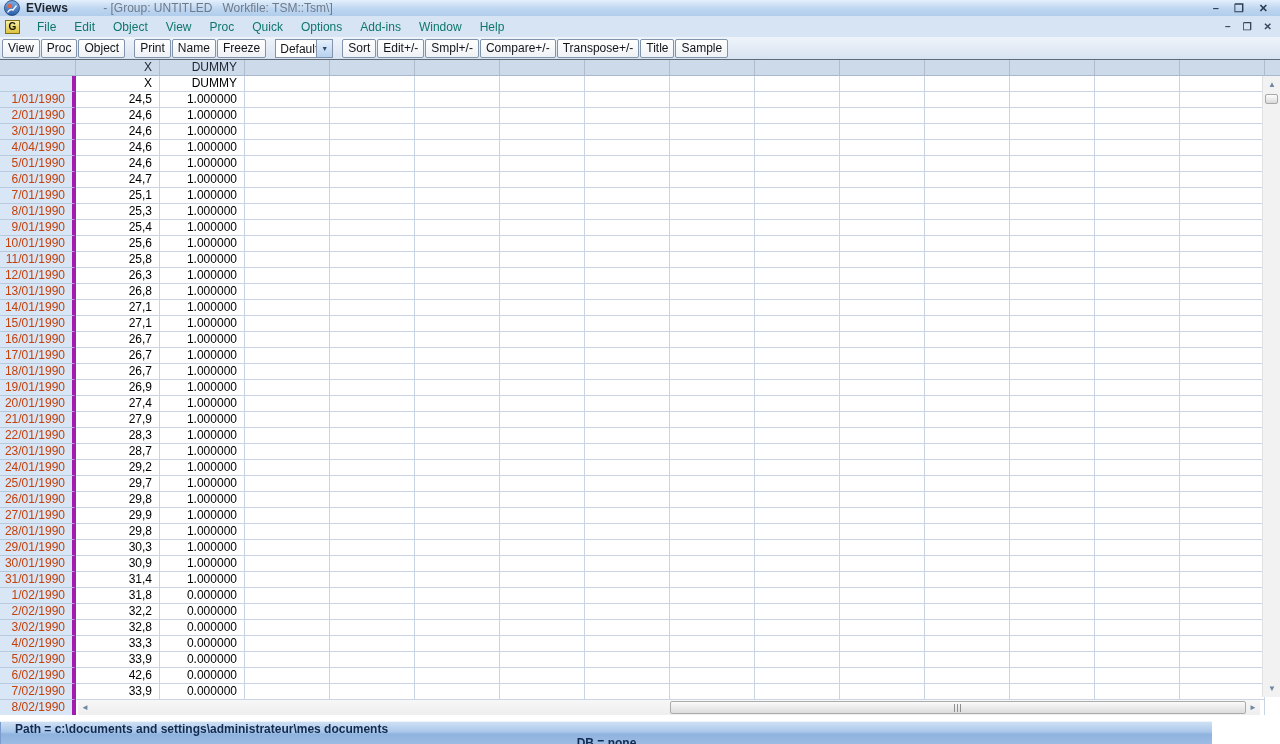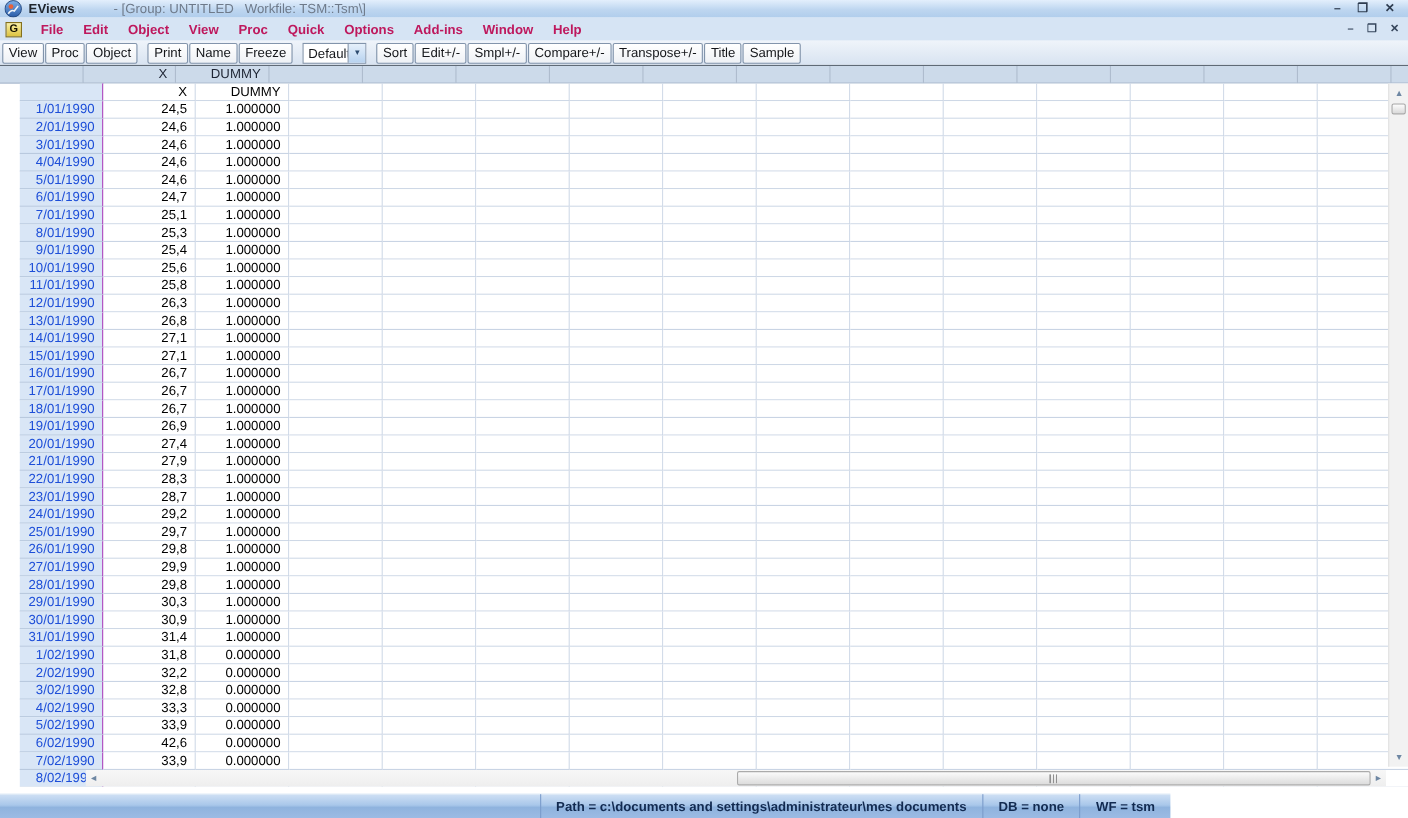--- a/index.html
+++ b/index.html
@@ -10,21 +10,21 @@
   .titlebar { height:16px; background:linear-gradient(#e3effc, #bed6f0 55%, #b0cdec); display:flex; align-items:center; padding:0 6px 0 4px; }
   .app-icon { width:16px; height:16px; flex:0 0 16px; }
   .title-text { margin-left:6px; font-weight:bold; color:#1e242c; white-space:pre; }
   .title-suffix { font-weight:normal; color:#6e7a8a; white-space:pre;margin-left:32px; }
   .win-controls { margin-left:auto; display:flex; align-items:center; gap:15px; color:#2e3c50; font-weight:bold; padding-right:6px; }
   .win-glyph { font-size:11px; line-height:11px; cursor:default; }
 
   
   .menubar { height:21px; background:#d6e4f4; display:flex; align-items:center; padding-left:5px; }
   .doc-icon { width:15px; height:14px; background:linear-gradient(#f9efa5, #dcc23f); border:1px solid #84701c; color:#171200; font-weight:bold; font-size:10px; display:flex; align-items:center; justify-content:center; margin-right:8px; }
-  .menu-item { padding:2px 9px; color:#be185d;font-weight:bold; }
+  .menu-item { padding:2px 9px; color:#0f766e; }
   .child-controls { margin-left:auto; display:flex; align-items:center; gap:12px; color:#36465c; font-weight:bold; padding-right:8px; }
   .child-glyph { font-size:10px; line-height:10px; }
 
   
   .toolbar { height:22px; background:linear-gradient(#eff4fa, #d8e3f1); display:flex; align-items:center; padding:1px 2px; }
   .tbtn { height:19px; padding:0 5px; margin-right:1px; background:linear-gradient(#ffffff, #eef1f5); border:1px solid #8294ab; border-radius:2px; display:inline-flex; align-items:center; color:#14161a; white-space:nowrap; }
   .tgap { width:8px; }
   .combo { width:58px; height:19px; background:#fff; border:1px solid #8294ab; display:flex; align-items:stretch; margin-right:1px; }
   .combo-text { flex:1; padding:2px 4px; color:#14161a; overflow:hidden; white-space:nowrap; }
   .combo-btn { width:16px; background:linear-gradient(#e6f0fb, #b7d2ef); border-left:1px solid #8294ab; display:flex; align-items:center; justify-content:center; color:#2c4a6e; font-size:7px; }
@@ -33,37 +33,37 @@
   .sheet { position:relative; width:1280px; height:656px; border-top:1px solid #5f6a76; background:#fff; overflow:hidden; }
   .srow { display:flex; height:16px; width:1280px; }
   .cell { height:16px; line-height:15px; flex:0 0 auto; overflow:hidden; white-space:nowrap; }
   .num { text-align:right; padding-right:7px; }
   .w-obs { width:76px; } .w-x { width:84px; } .w-d { width:85px; } .w-e { width:85px; }
 
   .hdr1 { background:#ccdaea; }
   .hdr1 .cell { border-right:1px solid #aebcce; border-bottom:1px solid #a9b8cc; color:#1d2433; }
   .hdr1 .fill { flex:1 1 auto; border-right:none; }
 
-  .obs-cell { background:#d9e6f6; border-right:1px solid #a21caf; border-bottom:1px solid #b9c9de; color:#1d4ed8; text-align:right; padding-right:7px;margin-left:18px; }
+  .obs-cell { background:#d9e6f6; border-right:4px solid #a21caf; border-bottom:1px solid #b9c9de; color:#c2410c; text-align:right; padding-right:7px; }
   .data-cell { background:#fff; border-right:1px solid #c9d4e4; border-bottom:1px solid #c9d4e4; color:#000; }
 
   
   .vscroll { position:absolute; left:1262px; top:16px; width:18px; height:621px; background:#f2f2f2; border-left:1px solid #e0e0e0; }
   .vs-btn { position:absolute; left:0; width:18px; height:17px; display:flex; align-items:center; justify-content:center; color:#6e87a3; font-size:8px; }
   .vs-up { top:0; } .vs-down { bottom:0; }
   .vs-thumb { position:absolute; left:2px; top:18px; width:13px; height:10px; background:linear-gradient(#fdfdfd,#d9d9d9); border:1px solid #a8a8a8; border-radius:2px; }
 
   .hscroll { position:absolute; left:78px; top:640px; width:1182px; height:15px; background:linear-gradient(#f7f7f7,#eeeeee); display:block; }
   .hs-btn { position:absolute; top:0; width:14px; height:15px; display:flex; align-items:center; justify-content:center; color:#6e87a3; font-size:8px; }
   .hs-left { left:0; } .hs-right { right:0; }
   .hs-thumb { position:absolute; left:592px; top:1px; width:576px; height:13px; background:linear-gradient(#fbfbfb,#dcdcdc); border:1px solid #ababab; border-radius:2px; display:flex; align-items:center; justify-content:center; }
   .grip { width:8px; height:8px; background:repeating-linear-gradient(90deg,#8f8f8f 0 1px,transparent 1px 3px); }
 
   
-  .statusbar { position:absolute; left:0; bottom:0; width:1064px; height:23px; background:linear-gradient(#cfe0f4, #a9c7ea 45%, #8fb3de 55%, #9cbbe4); border-top:1px solid #eef4fb; display:flex; align-items:stretch; font-weight:bold; color:#122a50; }
+  .statusbar { position:absolute; left:0; bottom:0; width:1212px; height:23px; background:linear-gradient(#cfe0f4, #a9c7ea 45%, #8fb3de 55%, #9cbbe4); border-top:1px solid #eef4fb; display:flex; align-items:stretch; font-weight:bold; color:#122a50;flex-direction:column; }
   .sb-spacer { flex:1 1 auto; }
   .sb-seg { display:flex; align-items:center; border-left:1px solid #7b9ccb; padding:0 14px; white-space:pre; }
   .sb-db { min-width:78px; justify-content:center; }
   .sb-wf { min-width:62px; justify-content:center; }
 </style>
 </head>
 <body>
 
 <div class="titlebar">
   <svg class="app-icon" viewBox="0 0 16 16">

